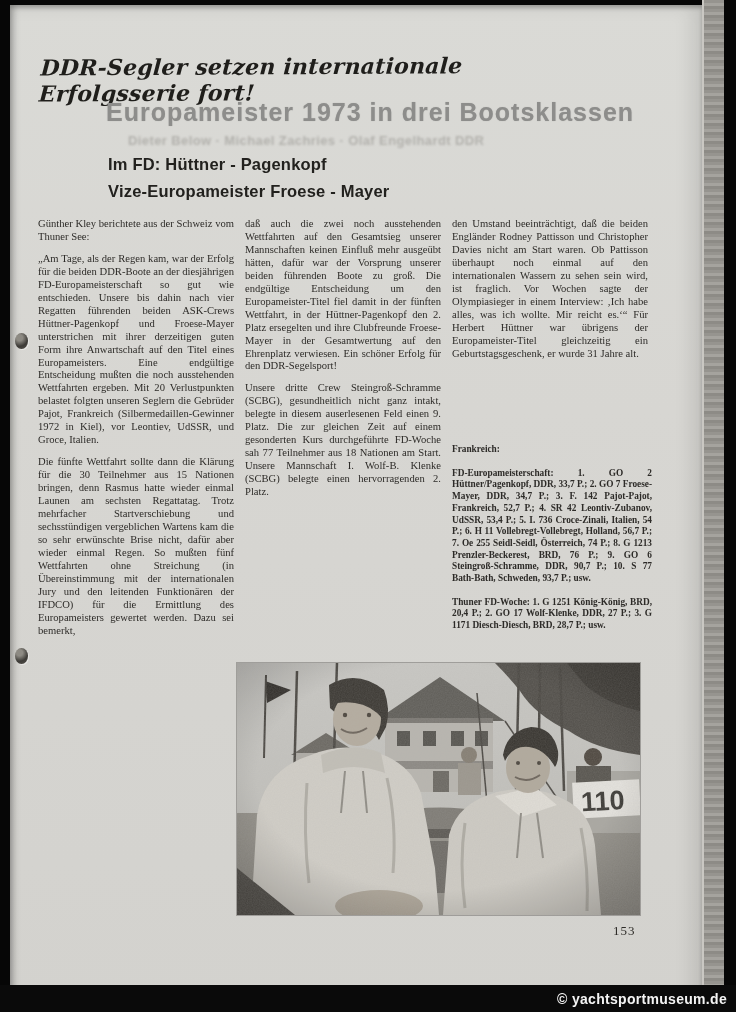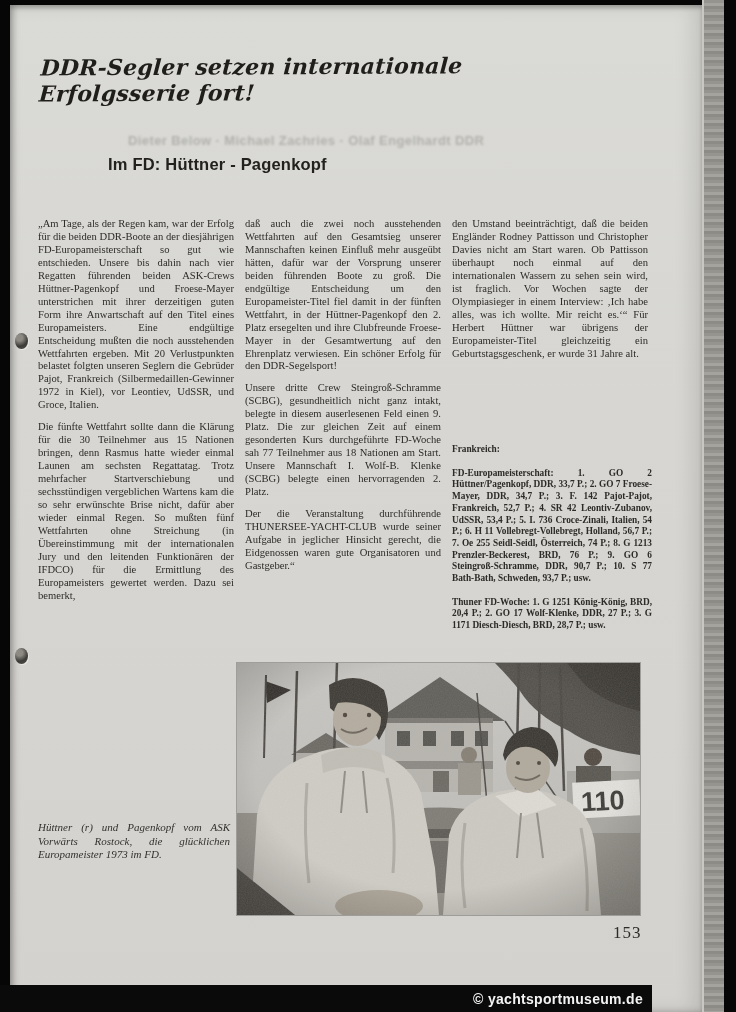--- a/index.html
+++ b/index.html
@@ -73,53 +73,55 @@
     box-shadow:0 0 0 1px rgba(60,58,54,.35);
     background:#bdbcb8;
   }
   .caption{
     position:absolute;left:38px;top:821px;width:192px;
     font-style:italic;font-size:11px;line-height:13.6px;color:#33312e;
     text-align:justify;
   }
   .pagenum{
     position:absolute;left:613px;top:923px;
-    font-size:17px;color:#2d2b28;letter-spacing:1px;
+    font-size:13px;color:#2d2b28;letter-spacing:1px;
   }
   
   .bottombar{
-    position:absolute;left:0;bottom:0;width:652px;height:27px;
+    position:absolute;left:0;bottom:0;width:736px;height:27px;
     background:#0a0a0a;z-index:20;
     display:flex;align-items:center;justify-content:flex-end;
     box-sizing:border-box;padding-right:9px;
   }
   .watermark{
     font-family:"Liberation Sans", sans-serif;font-weight:bold;
     font-size:14px;color:#f4f4f4;letter-spacing:.3px;
   }
 </style>
 </head>
 <body>
 
 <div class="paper">
 
   <div class="script-head" style="left:30px;">DDR-Segler setzen internationale Erfolgsserie fort!</div>
+  <div class="main-head" style="left:96px;">Europameister 1973 in drei Bootsklassen</div>
   <div class="ghost-line" style="left:118px;">Dieter Below · Michael Zachries · Olaf Engelhardt DDR</div>
   <div class="subhead" style="left:98px;">
     <div>Im FD: Hüttner - Pagenkopf</div>
+    <div>Vize-Europameister Froese - Mayer</div>
   </div>
 
   <div class="col c1" style="left:28px;top:213px;">
+    <p>Günther Kley berichtete aus der Schweiz vom Thuner See:</p>
     <p>„Am Tage, als der Regen kam, war der Erfolg für die beiden DDR-Boote an der diesjährigen FD-Europameisterschaft so gut wie entschieden. Unsere bis dahin nach vier Regatten führenden beiden ASK-Crews Hüttner-Pagenkopf und Froese-Mayer unterstrichen mit ihrer derzeitigen guten Form ihre Anwartschaft auf den Titel eines Europameisters. Eine endgültige Entscheidung mußten die noch ausstehenden Wettfahrten ergeben. Mit 20 Verlustpunkten belastet folgten unseren Seglern die Gebrüder Pajot, Frankreich (Silbermedaillen-Gewinner 1972 in Kiel), vor Leontiev, UdSSR, und Groce, Italien.</p>
     <p>Die fünfte Wettfahrt sollte dann die Klärung für die 30 Teilnehmer aus 15 Nationen bringen, denn Rasmus hatte wieder einmal Launen am sechsten Regattatag. Trotz mehrfacher Startverschiebung und sechsstündigen vergeblichen Wartens kam die so sehr erwünschte Brise nicht, dafür aber wieder einmal Regen. So mußten fünf Wettfahrten ohne Streichung (in Übereinstimmung mit der internationalen Jury und den leitenden Funktionären der IFDCO) für die Ermittlung des Europameisters gewertet werden. Dazu sei bemerkt,</p>
   </div>
   <div class="col c2" style="left:235px;top:213px;">
     <p>daß auch die zwei noch ausstehenden Wettfahrten auf den Gesamtsieg unserer Mannschaften keinen Einfluß mehr ausgeübt hätten, dafür war der Vorsprung unserer beiden führenden Boote zu groß. Die endgültige Entscheidung um den Europameister-Titel fiel damit in der fünften Wettfahrt, in der Hüttner-Pagenkopf den 2. Platz ersegelten und ihre Clubfreunde Froese-Mayer in der Gesamtwertung auf den Ehrenplatz verwiesen. Ein schöner Erfolg für den DDR-Segelsport!</p>
     <p>Unsere dritte Crew Steingroß-Schramme (SCBG), gesundheitlich nicht ganz intakt, belegte in diesem auserlesenen Feld einen 9. Platz. Die zur gleichen Zeit auf einem gesonderten Kurs durchgeführte FD-Woche sah 77 Teilnehmer aus 18 Nationen am Start. Unsere Mannschaft I. Wolf-B. Klenke (SCBG) belegte einen hervorragenden 2. Platz.</p>
-    <p>Der die Veranstaltung durchführende THUNERSEE-YACHT-CLUB wurde seiner Aufgabe in jeglicher Hinsicht gerecht, die Eidgenossen waren gute Organisatoren und Gastgeber.“</p>
   </div>
   <div class="col c3" style="left:442px;top:213px;">
     <p>den Umstand beeinträchtigt, daß die beiden Engländer Rodney Pattisson und Christopher Davies nicht am Start waren. Ob Pattisson überhaupt noch einmal auf den internationalen Wassern zu sehen sein wird, ist fraglich. Vor Wochen sagte der Olympiasieger in einem Interview: ‚Ich habe alles, was ich wollte. Mir reicht es.‘“ Für Herbert Hüttner war übrigens der Europameister-Titel gleichzeitig ein Geburtstagsgeschenk, er wurde 31 Jahre alt.</p>
   </div>
 
   <div class="results" style="left:442px;top:439px;">
     <p class="rhead">Frankreich:</p>
     <p>FD-Europameisterschaft: 1. GO 2 Hüttner/Pagenkopf, DDR, 33,7 P.; 2. GO 7 Froese-Mayer, DDR, 34,7 P.; 3. F. 142 Pajot-Pajot, Frankreich, 52,7 P.; 4. SR 42 Leontiv-Zubanov, UdSSR, 53,4 P.; 5. I. 736 Croce-Zinali, Italien, 54 P.; 6. H 11 Vollebregt-Vollebregt, Holland, 56,7 P.; 7. Oe 255 Seidl-Seidl, Österreich, 74 P.; 8. G 1213 Prenzler-Beckerest, BRD, 76 P.; 9. GO 6 Steingroß-Schramme, DDR, 90,7 P.; 10. S 77 Bath-Bath, Schweden, 93,7 P.; usw.</p>
     <p>Thuner FD-Woche: 1. G 1251 König-König, BRD, 20,4 P.; 2. GO 17 Wolf-Klenke, DDR, 27 P.; 3. G 1171 Diesch-Diesch, BRD, 28,7 P.; usw.</p>
   </div>
@@ -216,21 +218,20 @@
         <line x1="300" y1="150" x2="306" y2="195" stroke="#8f8c85" stroke-width="2"></line>
         <path d="M228 160 Q222 200 228 245" stroke="#aeaba3" stroke-width="3" fill="none"></path>
         <path d="M344 165 Q352 205 350 248" stroke="#aeaba3" stroke-width="3" fill="none"></path>
       </g>
       <path d="M0 205 L58 252 L0 252 Z" fill="#4f4c47"></path>
       <rect width="403" height="252" fill="url(#vign)"></rect>
       <rect width="403" height="252" filter="url(#noiseF)"></rect>
     </svg>
   </div>
 
-  <div class="caption" style="left:28px;top:816px;">Hüttner (r) und Pagenkopf vom ASK Vorwärts Rostock, die glücklichen Europameister 1973 im FD.</div>
 
   <div class="pagenum" style="left:603px;top:918px;">153</div>
 </div>
 
 <div class="page-stack"></div>
 
 <div class="hole h1"></div>
 <div class="hole h2"></div>
 
 <div class="bottombar">

